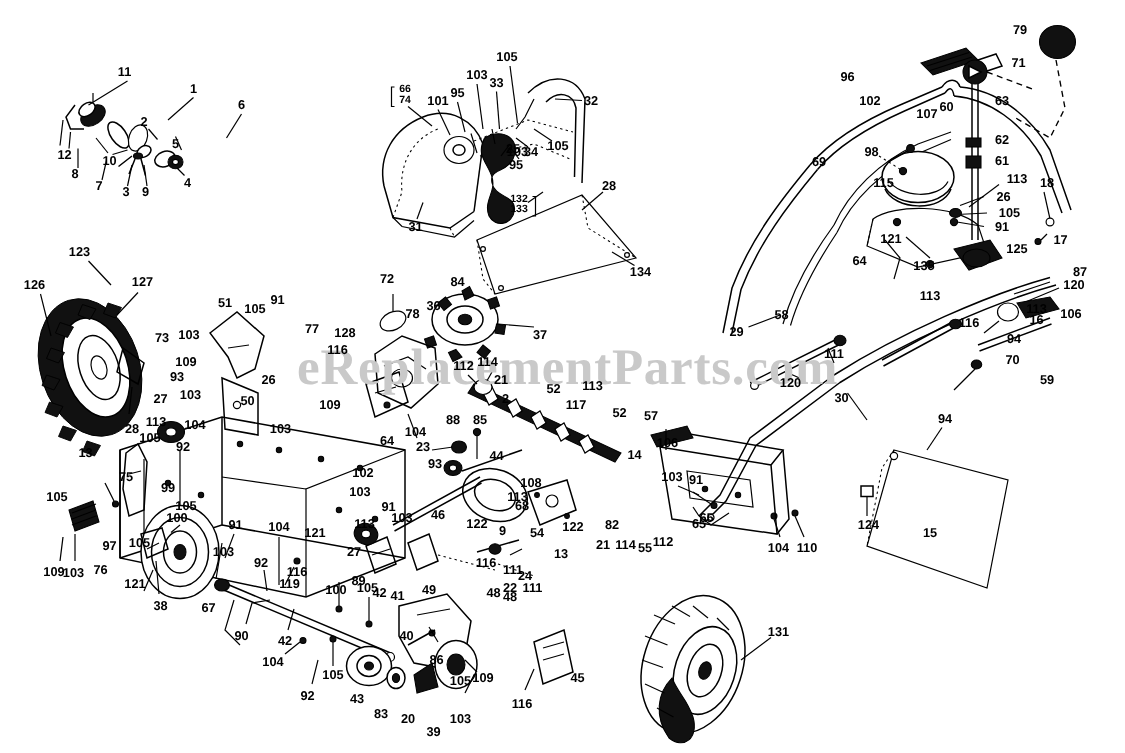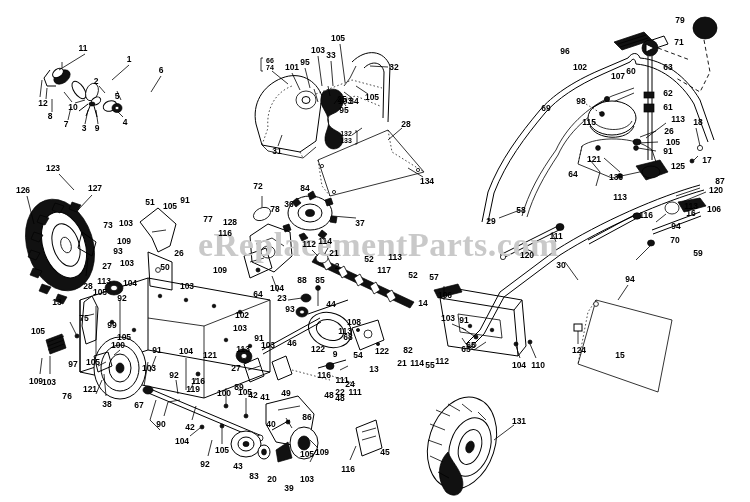--- a/index.html
+++ b/index.html
@@ -593,42 +593,42 @@
       <div class="callout" style="left: 220px; top: 270px;">109</div>
       <div class="callout" style="left: 187px; top: 286px;">103</div>
       <div class="callout" style="left: 88px; top: 286px;">28</div>
       <div class="callout" style="left: 57px; top: 302px;">13</div>
       <div class="callout" style="left: 60px; top: 318px; margin-left: 24px;">75</div>
       <div class="callout" style="left: 38px; top: 331px;">105</div>
       <div class="callout" style="left: 112px; top: 325px;">99</div>
       <div class="callout" style="left: 124px; top: 337px;">105</div>
       <div class="callout" style="left: 36px; top: 381px;">109</div>
       <div class="callout" style="left: 49px; top: 382px;">103</div>
-      <div class="callout" style="left: 67px; top: 397px; font-family: Liberation Mono, monospace;">76</div>
+      <div class="callout" style="left: 67px; top: 380px;">76</div>
       <div class="callout" style="left: 73px; top: 364px;">97</div>
       <div class="callout" style="left: 93px; top: 362px;">105</div>
       <div class="callout" style="left: 107px; top: 404px;">38</div>
       <div class="callout" style="left: 118px; top: 345px;">100</div>
       <div class="callout" style="left: 139px; top: 405px;">67</div>
       <div class="callout" style="left: 157px; top: 350px;">91</div>
       <div class="callout" style="left: 149px; top: 368px;">103</div>
       <div class="callout" style="left: 186px; top: 351px;">104</div>
       <div class="callout" style="left: 174px; top: 375px;">92</div>
       <div class="callout" style="left: 198px; top: 381px;">116</div>
       <div class="callout" style="left: 193px; top: 389px;">119</div>
       <div class="callout" style="left: 161px; top: 424px;">90</div>
       <div class="callout" style="left: 190px; top: 427px;">42</div>
       <div class="callout" style="left: 182px; top: 441px;">104</div>
       <div class="callout" style="left: 205px; top: 464px;">92</div>
       <div class="callout" style="left: 222px; top: 450px;">105</div>
       <div class="callout" style="left: 224px; top: 393px;">100</div>
       <div class="callout" style="left: 245px; top: 392px;">105</div>
       <div class="callout" style="left: 265px; top: 397px;">41</div>
       <div class="callout" style="left: 271px; top: 424px;">40</div>
-      <div class="callout" style="left: 291px; top: 417px; margin-left: 16px;">86</div>
+      <div class="callout" style="left: 291px; top: 440px;">86</div>
       <div class="callout" style="left: 238px; top: 466px; text-align: right;">43</div>
       <div class="callout" style="left: 254px; top: 476px;">83</div>
       <div class="callout" style="left: 272px; top: 479px;">20</div>
       <div class="callout" style="left: 289px; top: 477px; margin-top: 11px;">39</div>
       <div class="callout" style="left: 307px; top: 479px;">103</div>
       <div class="callout" style="left: 307px; top: 454px;">105</div>
       <div class="callout" style="left: 322px; top: 452px;">109</div>
       <div class="callout" style="left: 385px; top: 452px;">45</div>
       <div class="callout" style="left: 348px; top: 469px;">116</div>
       <div class="callout" style="left: 90px; top: 389px;">121</div>

